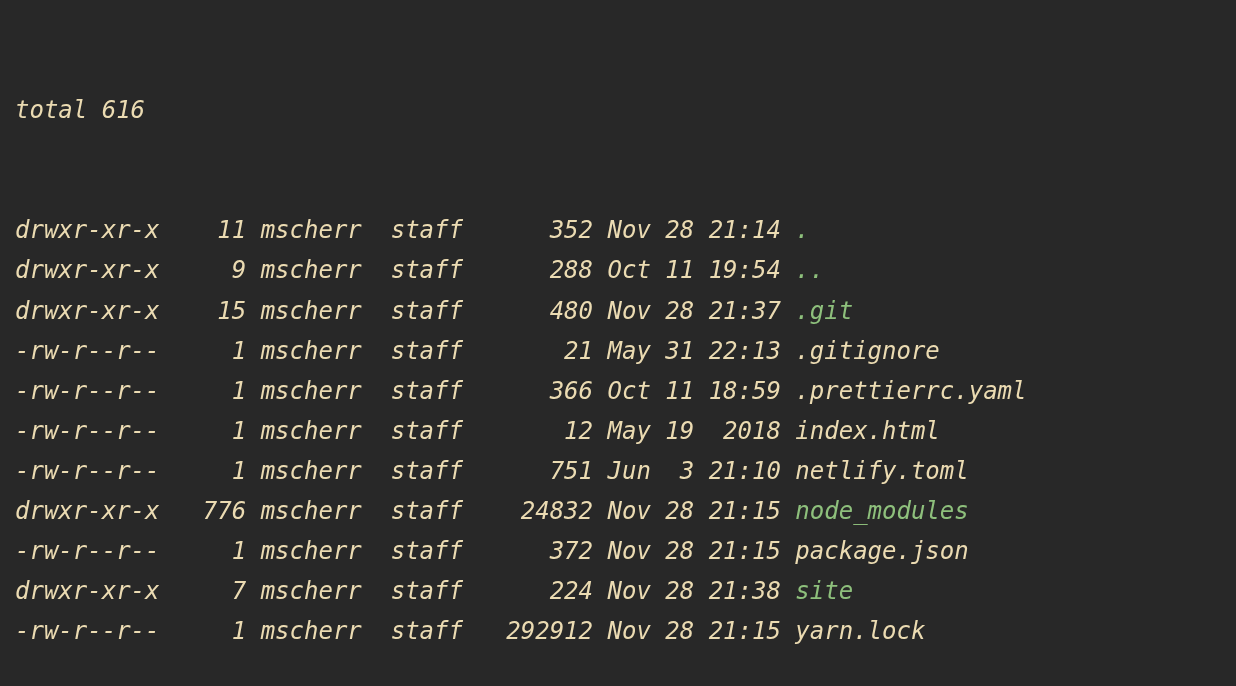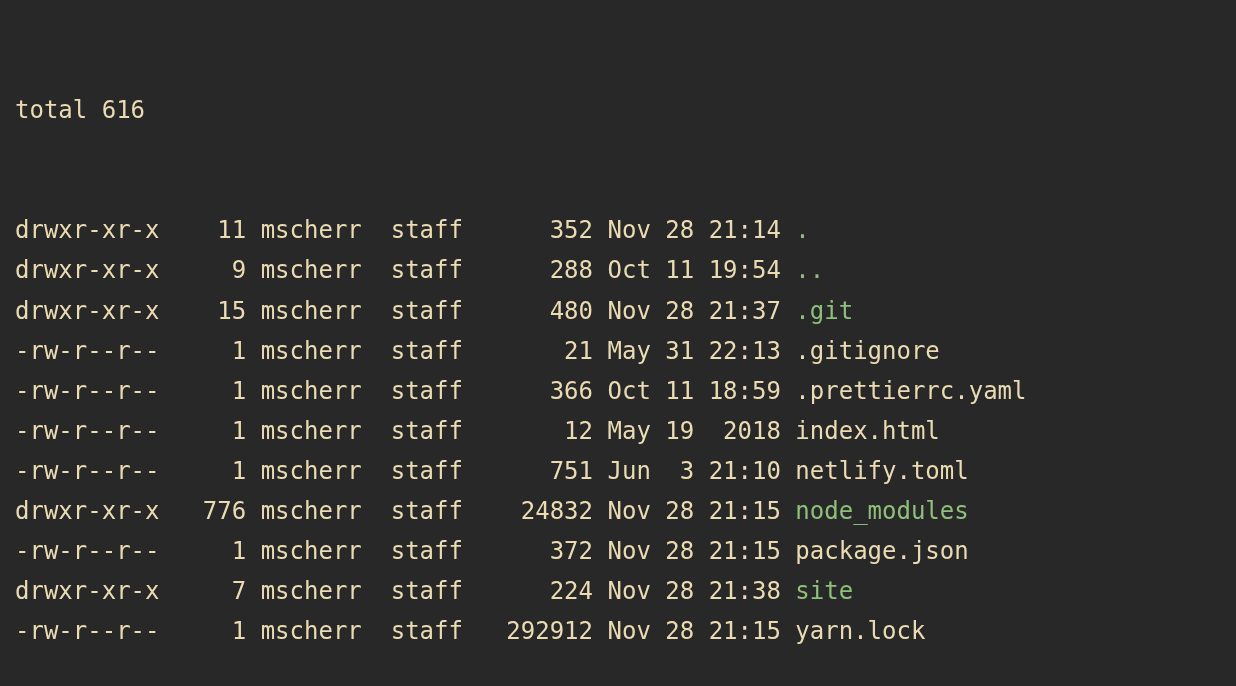--- a/index.html
+++ b/index.html
@@ -16,20 +16,21 @@
       padding: 10px 15px;
       width: 1236px;
       height: 686px;
       overflow: hidden;
     }
     .terminal {
       white-space: pre;
     }
     .row {
       display: block;
+      font-style: italic;
     }
     .total-line {
       color: #ebdbb2;
     }
     .perms, .links, .owner, .group, .size, .date, .fname {
       color: #ebdbb2;
     }
     .fname-dir {
       color: #8ec07c;
     }

